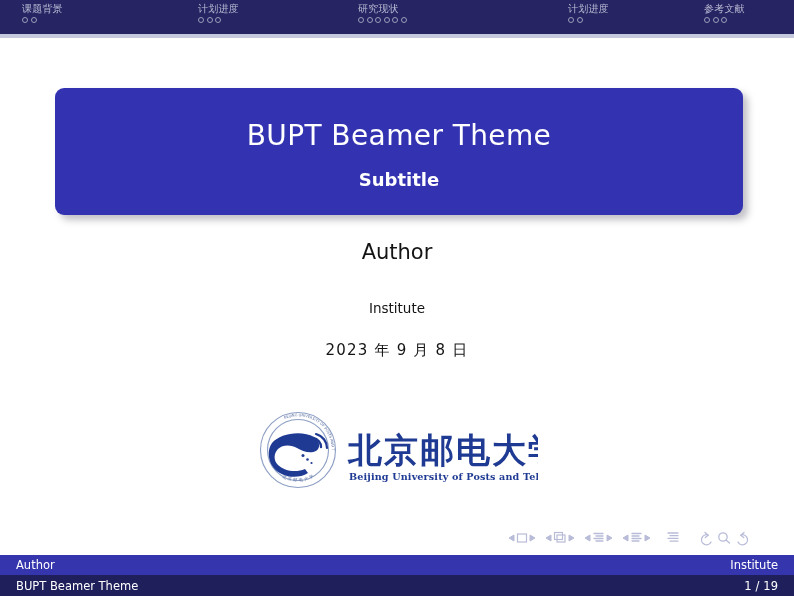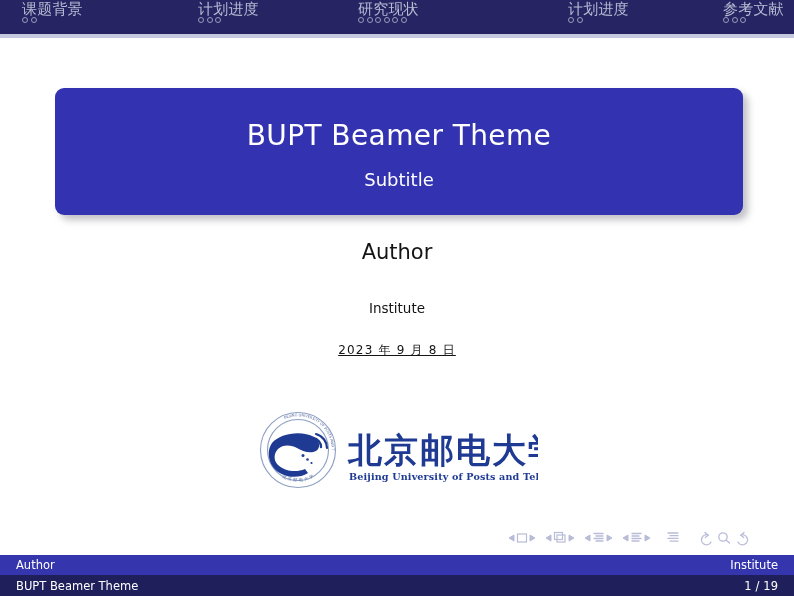--- a/index.html
+++ b/index.html
@@ -32,21 +32,21 @@
     height: 4px;
     background: #c6c8dd;
   }
   .nav-section {
     position: absolute;
     top: 2px;
     color: #b9bbd3;
     user-select: none;
   }
   .nav-label {
-    font-size: 15px;
+    font-size: 10px;
     line-height: 14px;
     letter-spacing: 0.2px;
     color: #b9bbd3;
     white-space: nowrap;
   }
   .nav-dots {
     margin-top: 1px;
     display: flex;
     gap: 2.5px;
   }
@@ -77,21 +77,21 @@
   #title-text {
     color: #ffffff;
     font-size: 28px;
     font-weight: normal;
     letter-spacing: 0.4px;
     margin-top: 6px;
   }
   #subtitle-text {
     color: #ffffff;
     font-size: 18px;
-    font-weight: normal;
+    font-weight: bold;
     margin-top: 17px;
   }
 
   
   #meta-block {
     position: absolute;
     left: 0;
     top: 238px;
     width: 794px;
     text-align: center;
@@ -100,25 +100,24 @@
   #author-text {
     font-size: 21px;
     line-height: 28px;
   }
   #institute-text {
     font-size: 13.5px;
     line-height: 18px;
     margin-top: 33px;
   }
   #date-text {
-    font-size: 12px;
+    font-size: 15px;
     line-height: 18px;
     margin-top: 24px;
     letter-spacing: 1.2px;
-    text-decoration: underline;
   }
 
   
   #logo {
     position: absolute;
     left: 258px;
     top: 410px;
     width: 280px;
     height: 84px;
   }
@@ -207,21 +206,21 @@
       <span class="nav-dot"></span>
     </div>
 </div>
 <div class="nav-section" style="left:568px">
   <div class="nav-label">计划进度</div>
   <div class="nav-dots">
       <span class="nav-dot"></span>
       <span class="nav-dot"></span>
     </div>
 </div>
-<div class="nav-section" style="left:723px">
+<div class="nav-section" style="left:704px">
   <div class="nav-label">参考文献</div>
   <div class="nav-dots">
       <span class="nav-dot"></span>
       <span class="nav-dot"></span>
       <span class="nav-dot"></span>
     </div>
 </div>
 
 <div id="titleblock">
   <div id="title-text">BUPT Beamer Theme</div>

